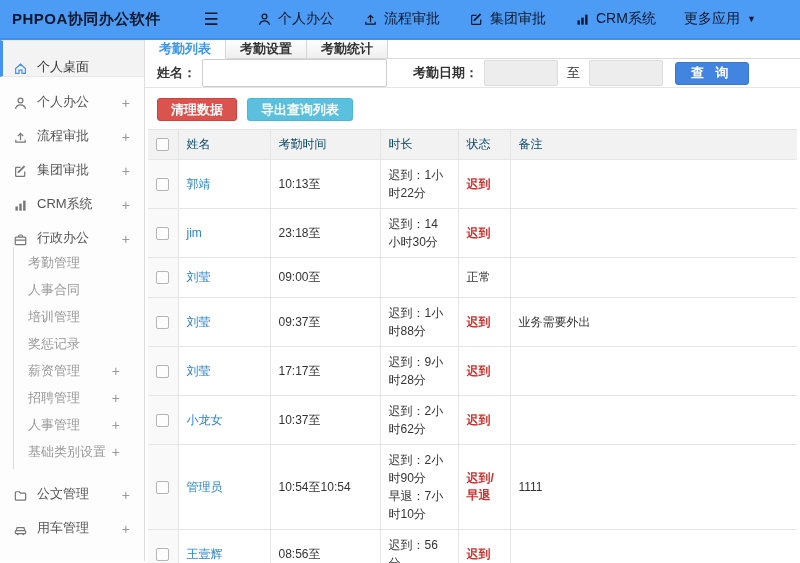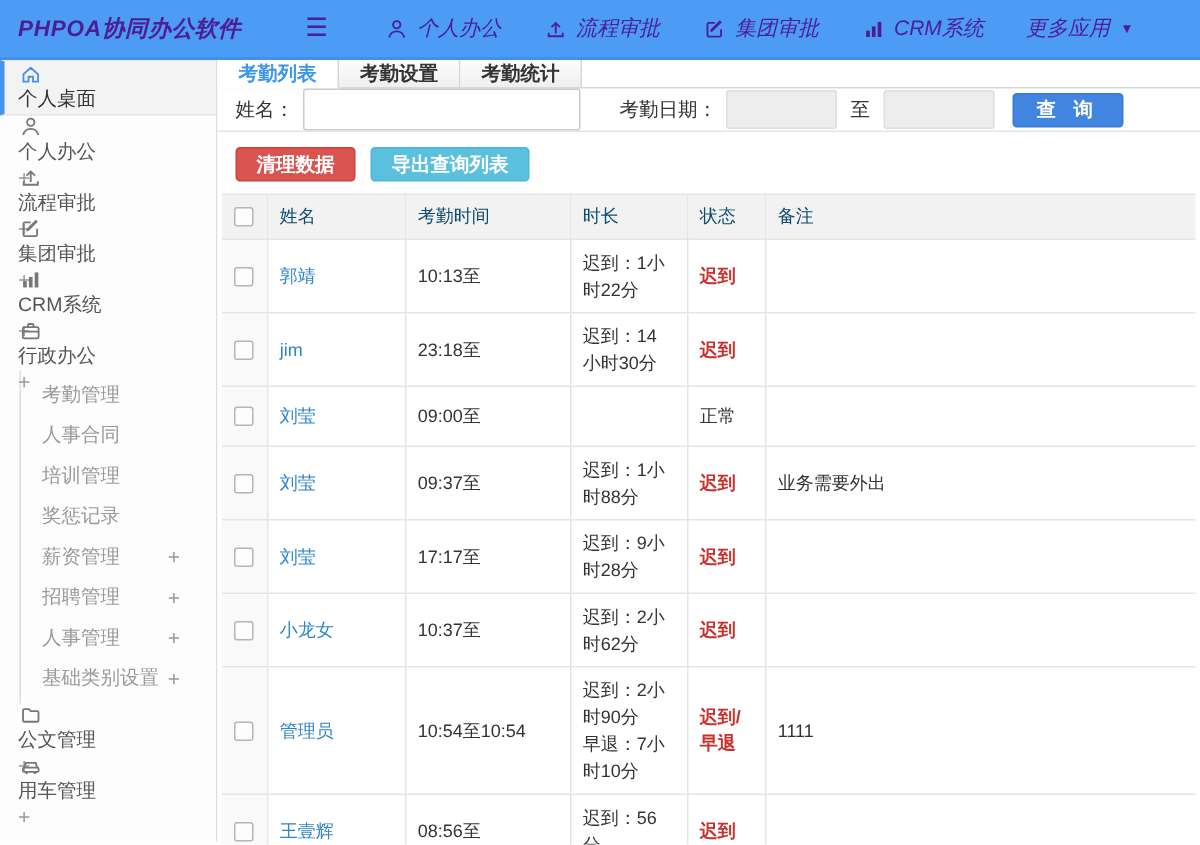--- a/index.html
+++ b/index.html
@@ -1,40 +1,40 @@
 <!DOCTYPE html>
 <html><head>
 <meta charset="utf-8">
 <style>
   * { margin:0; padding:0; box-sizing:border-box; }
   html,body { width:800px; height:563px; overflow:hidden;
     font-family:"Liberation Sans","DejaVu Sans",sans-serif; background:#fff; }
 
   
   .topbar { height:40px; background:#4c9bf5; border-bottom:2px solid #4390ec;
-    display:flex; align-items:center; color:#4c1d95;font-style:italic; }
+    display:flex; align-items:center; color:#0f172a; }
   .brand { font-size:15px; font-weight:bold; padding-left:12px; width:198px; letter-spacing:.5px; }
   .menu-toggle { font-size:17px; cursor:pointer; width:26px; text-align:center; }
   .topnav { display:flex; align-items:center; margin-left:32px; }
   .topnav .nav-item { display:flex; align-items:center; margin-right:28px;
     font-size:14px; cursor:pointer; white-space:nowrap; }
   .topnav .ico { margin-right:6px; }
   .caret { font-size:9px; margin-left:7px; }
 
   .ico { display:inline-flex; width:16px; height:16px; align-items:center; justify-content:center; }
   .ico svg { width:15px; height:15px; display:block; }
 
   
   .wrap { display:flex; height:521px; }
 
   
   .sidebar { width:145px; background:#fdfdfd; border-right:1px solid #ddd;
     overflow:hidden; padding-bottom:6px; }
-  .side-item { height:34px; display:flex; align-items:flex-start; padding:0 12px;
-    font-size:13px; color:#555; cursor:pointer;flex-direction:column; }
+  .side-item { height:34px; display:flex; align-items:flex-end; padding:0 12px;
+    font-size:13px; color:#555; cursor:pointer; }
   .side-item .ico { color:#777; margin-right:9px; }
   .side-item .lbl { flex:1; }
   .expander { color:#999; font-size:14px; padding-right:2px; }
   .side-item.active { background:#f3f3f3; border-left:3px solid #4593ef;
     border-top:1px solid #e7e7e7; border-bottom:1px solid #e7e7e7;
     height:37px; padding-left:9px; color:#333; }
   .side-item.active .ico { color:#4593ef; }
   .sub-menu { margin-left:13px; border-left:1px solid #ddd; padding:2px 0 4px 0; }
   .sub-item { height:27px; display:flex; align-items:center; padding-left:14px;
     padding-right:22px; font-size:13px; color:#999; cursor:pointer; }
@@ -45,21 +45,21 @@
 
   .tabbar { display:flex; height:32px; border-bottom:1px solid #d9d9d9; background:#fff; }
   .tab { min-width:78px; padding:0 14px; display:flex; align-items:center; justify-content:center;
     font-size:13px; font-weight:bold; color:#333; cursor:pointer;
     background:linear-gradient(#fdfdfd,#efefef); border-right:1px solid #d5d5d5;
     border-bottom:1px solid #d9d9d9; margin-bottom:-1px; }
   .tab.active { background:#fff; color:#3d96e8; border-bottom:1px solid #fff; }
 
   .filter-row { height:46px; display:flex; align-items:center; padding:0 12px;
     border-bottom:1px solid #e5e5e5; font-size:13px; color:#333; }
-  .filter-row label { font-weight:normal; margin-right:6px; white-space:nowrap; }
+  .filter-row label { font-weight:bold; margin-right:6px; white-space:nowrap; }
   .inp-text { width:185px; height:28px; border:1px solid #ccc; border-radius:2px;
     padding:0 6px; font-size:12px; background:#fff; }
   .lbl-date { margin-left:26px; }
   .inp-date { width:74px; height:26px; border:1px solid #ddd; border-radius:2px;
     background:#ededed; padding:0 5px; font-size:12px; }
   .to-label { margin:0 9px; font-weight:normal; }
   .btn { display:inline-flex; align-items:center; justify-content:center; height:23px;
     border-radius:3px; color:#fff; font-size:13px; font-weight:bold;
     padding:0 13px; cursor:pointer; white-space:nowrap; border:1px solid transparent; }
   .btn-search { background:#4285e0; border-color:#3a78d0; margin-left:12px; letter-spacing:4px; padding:0 15px; }

